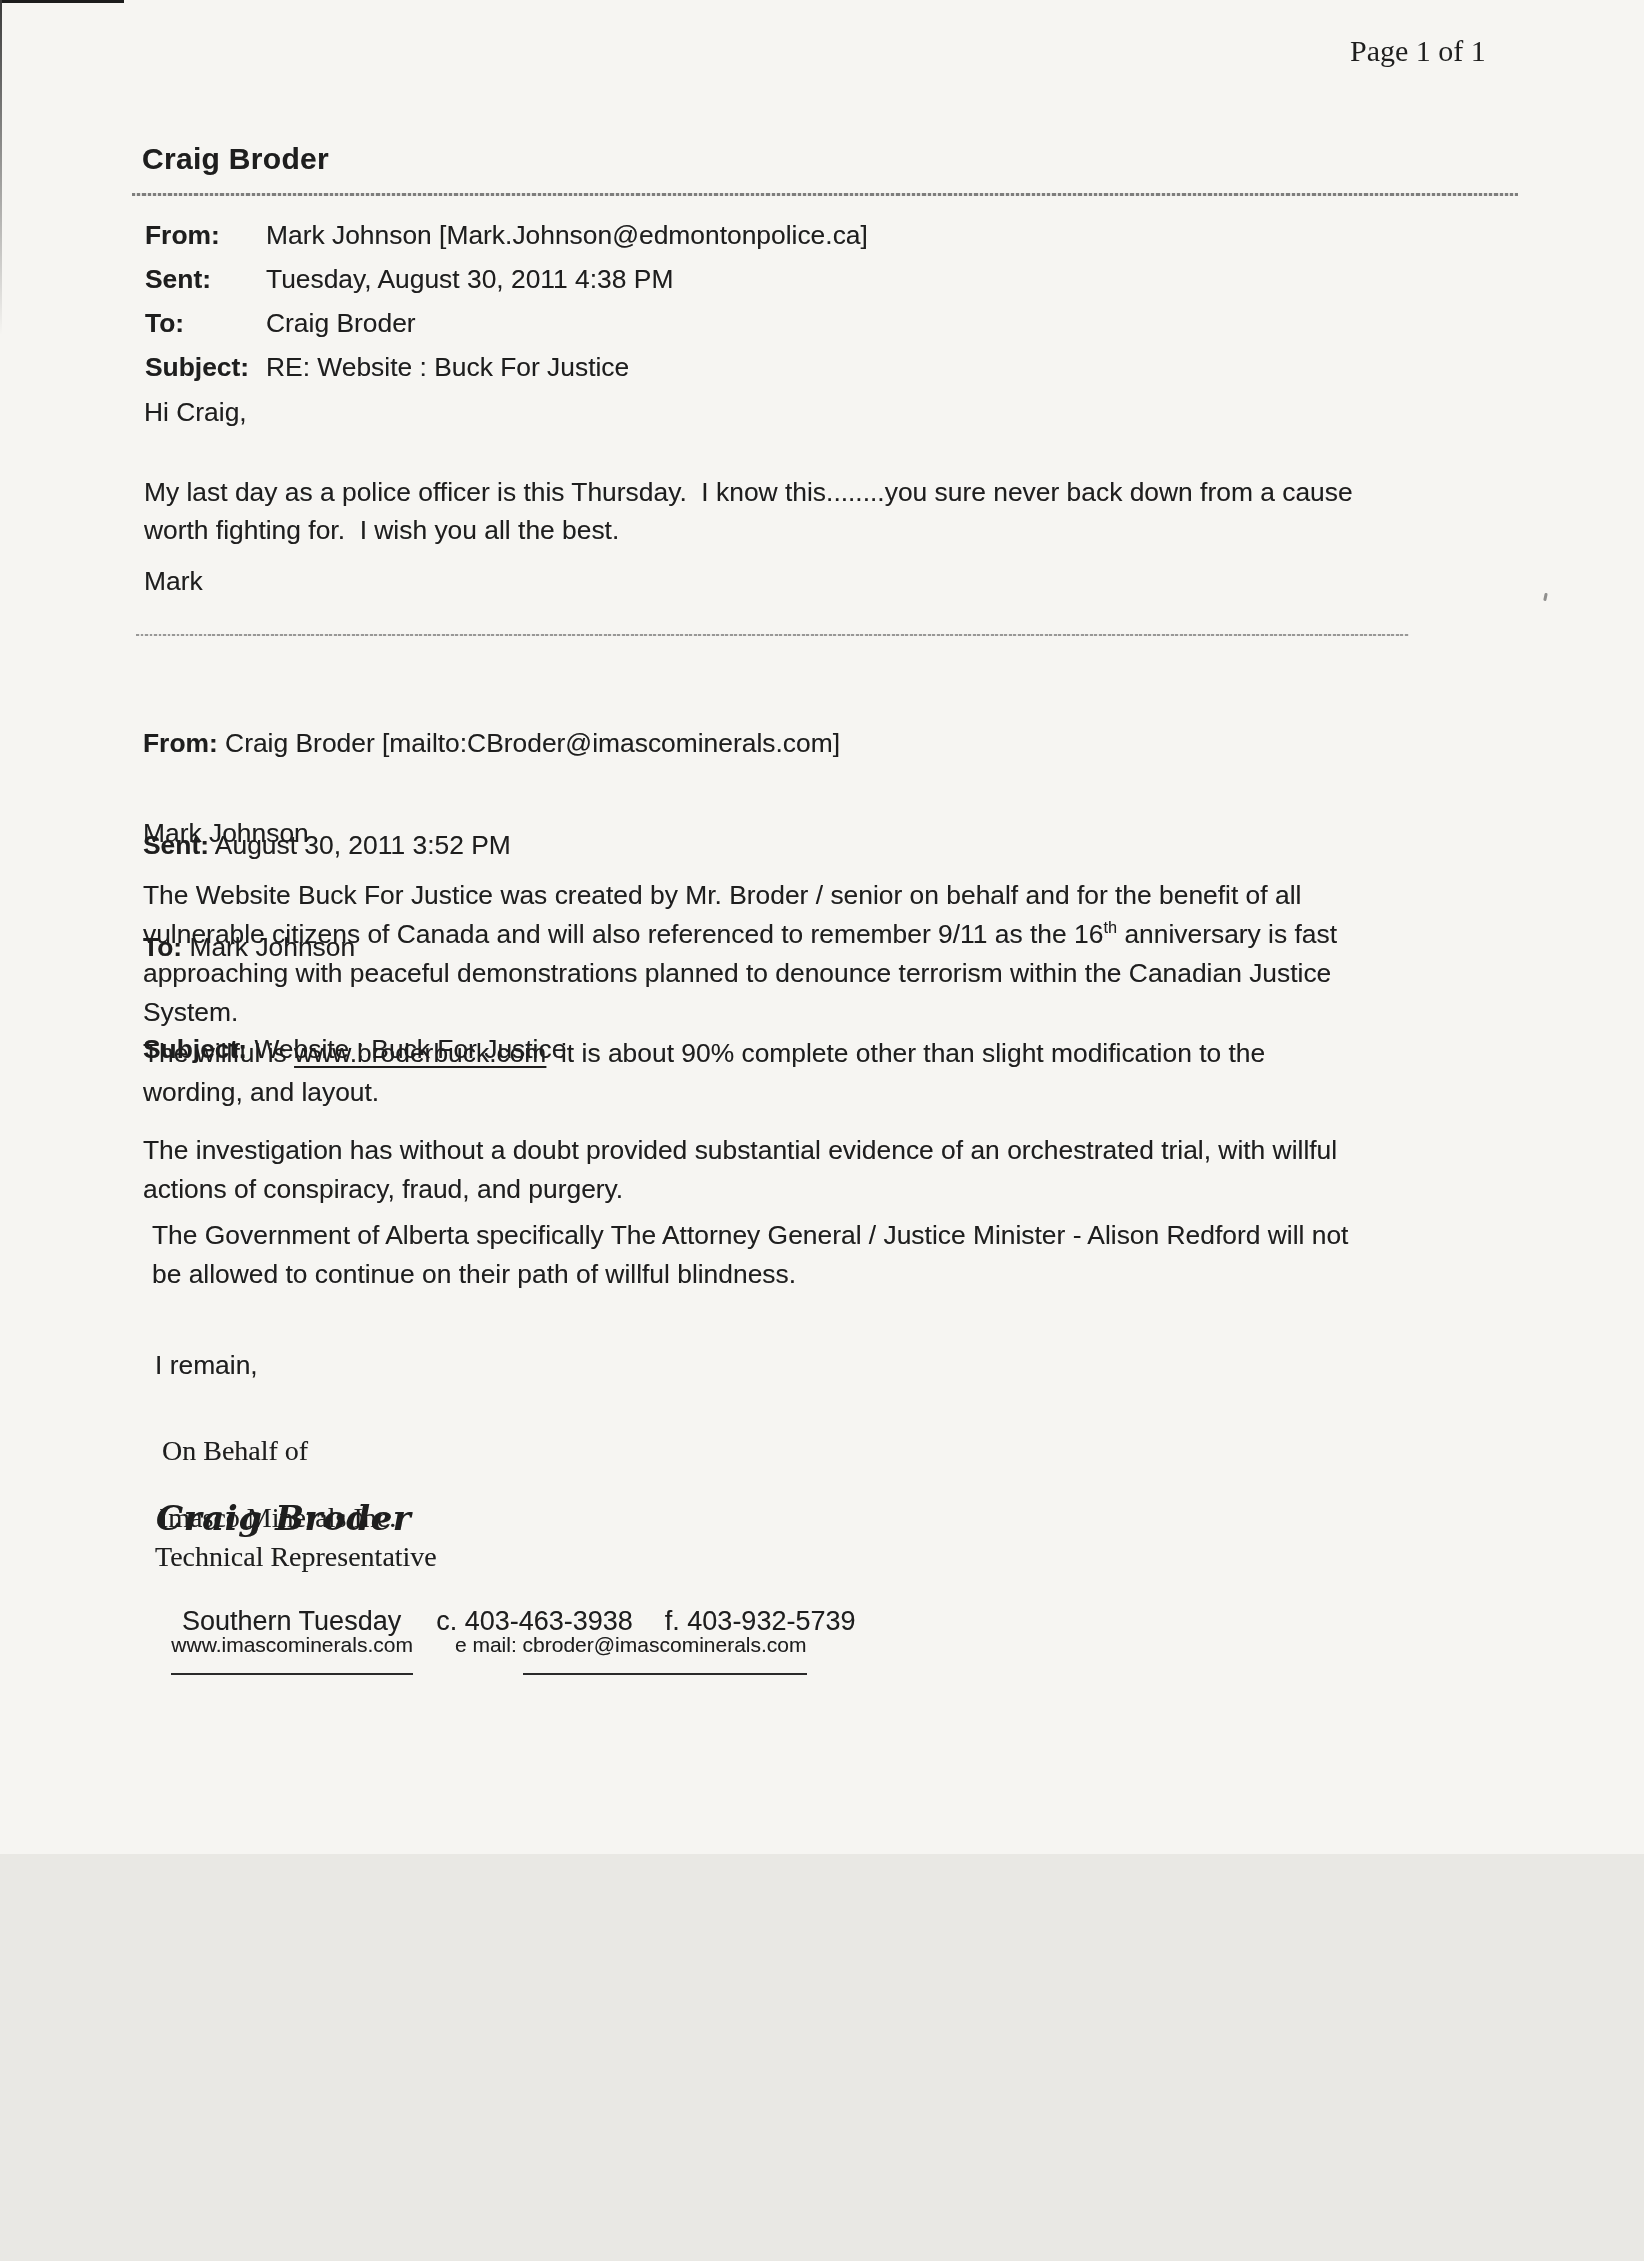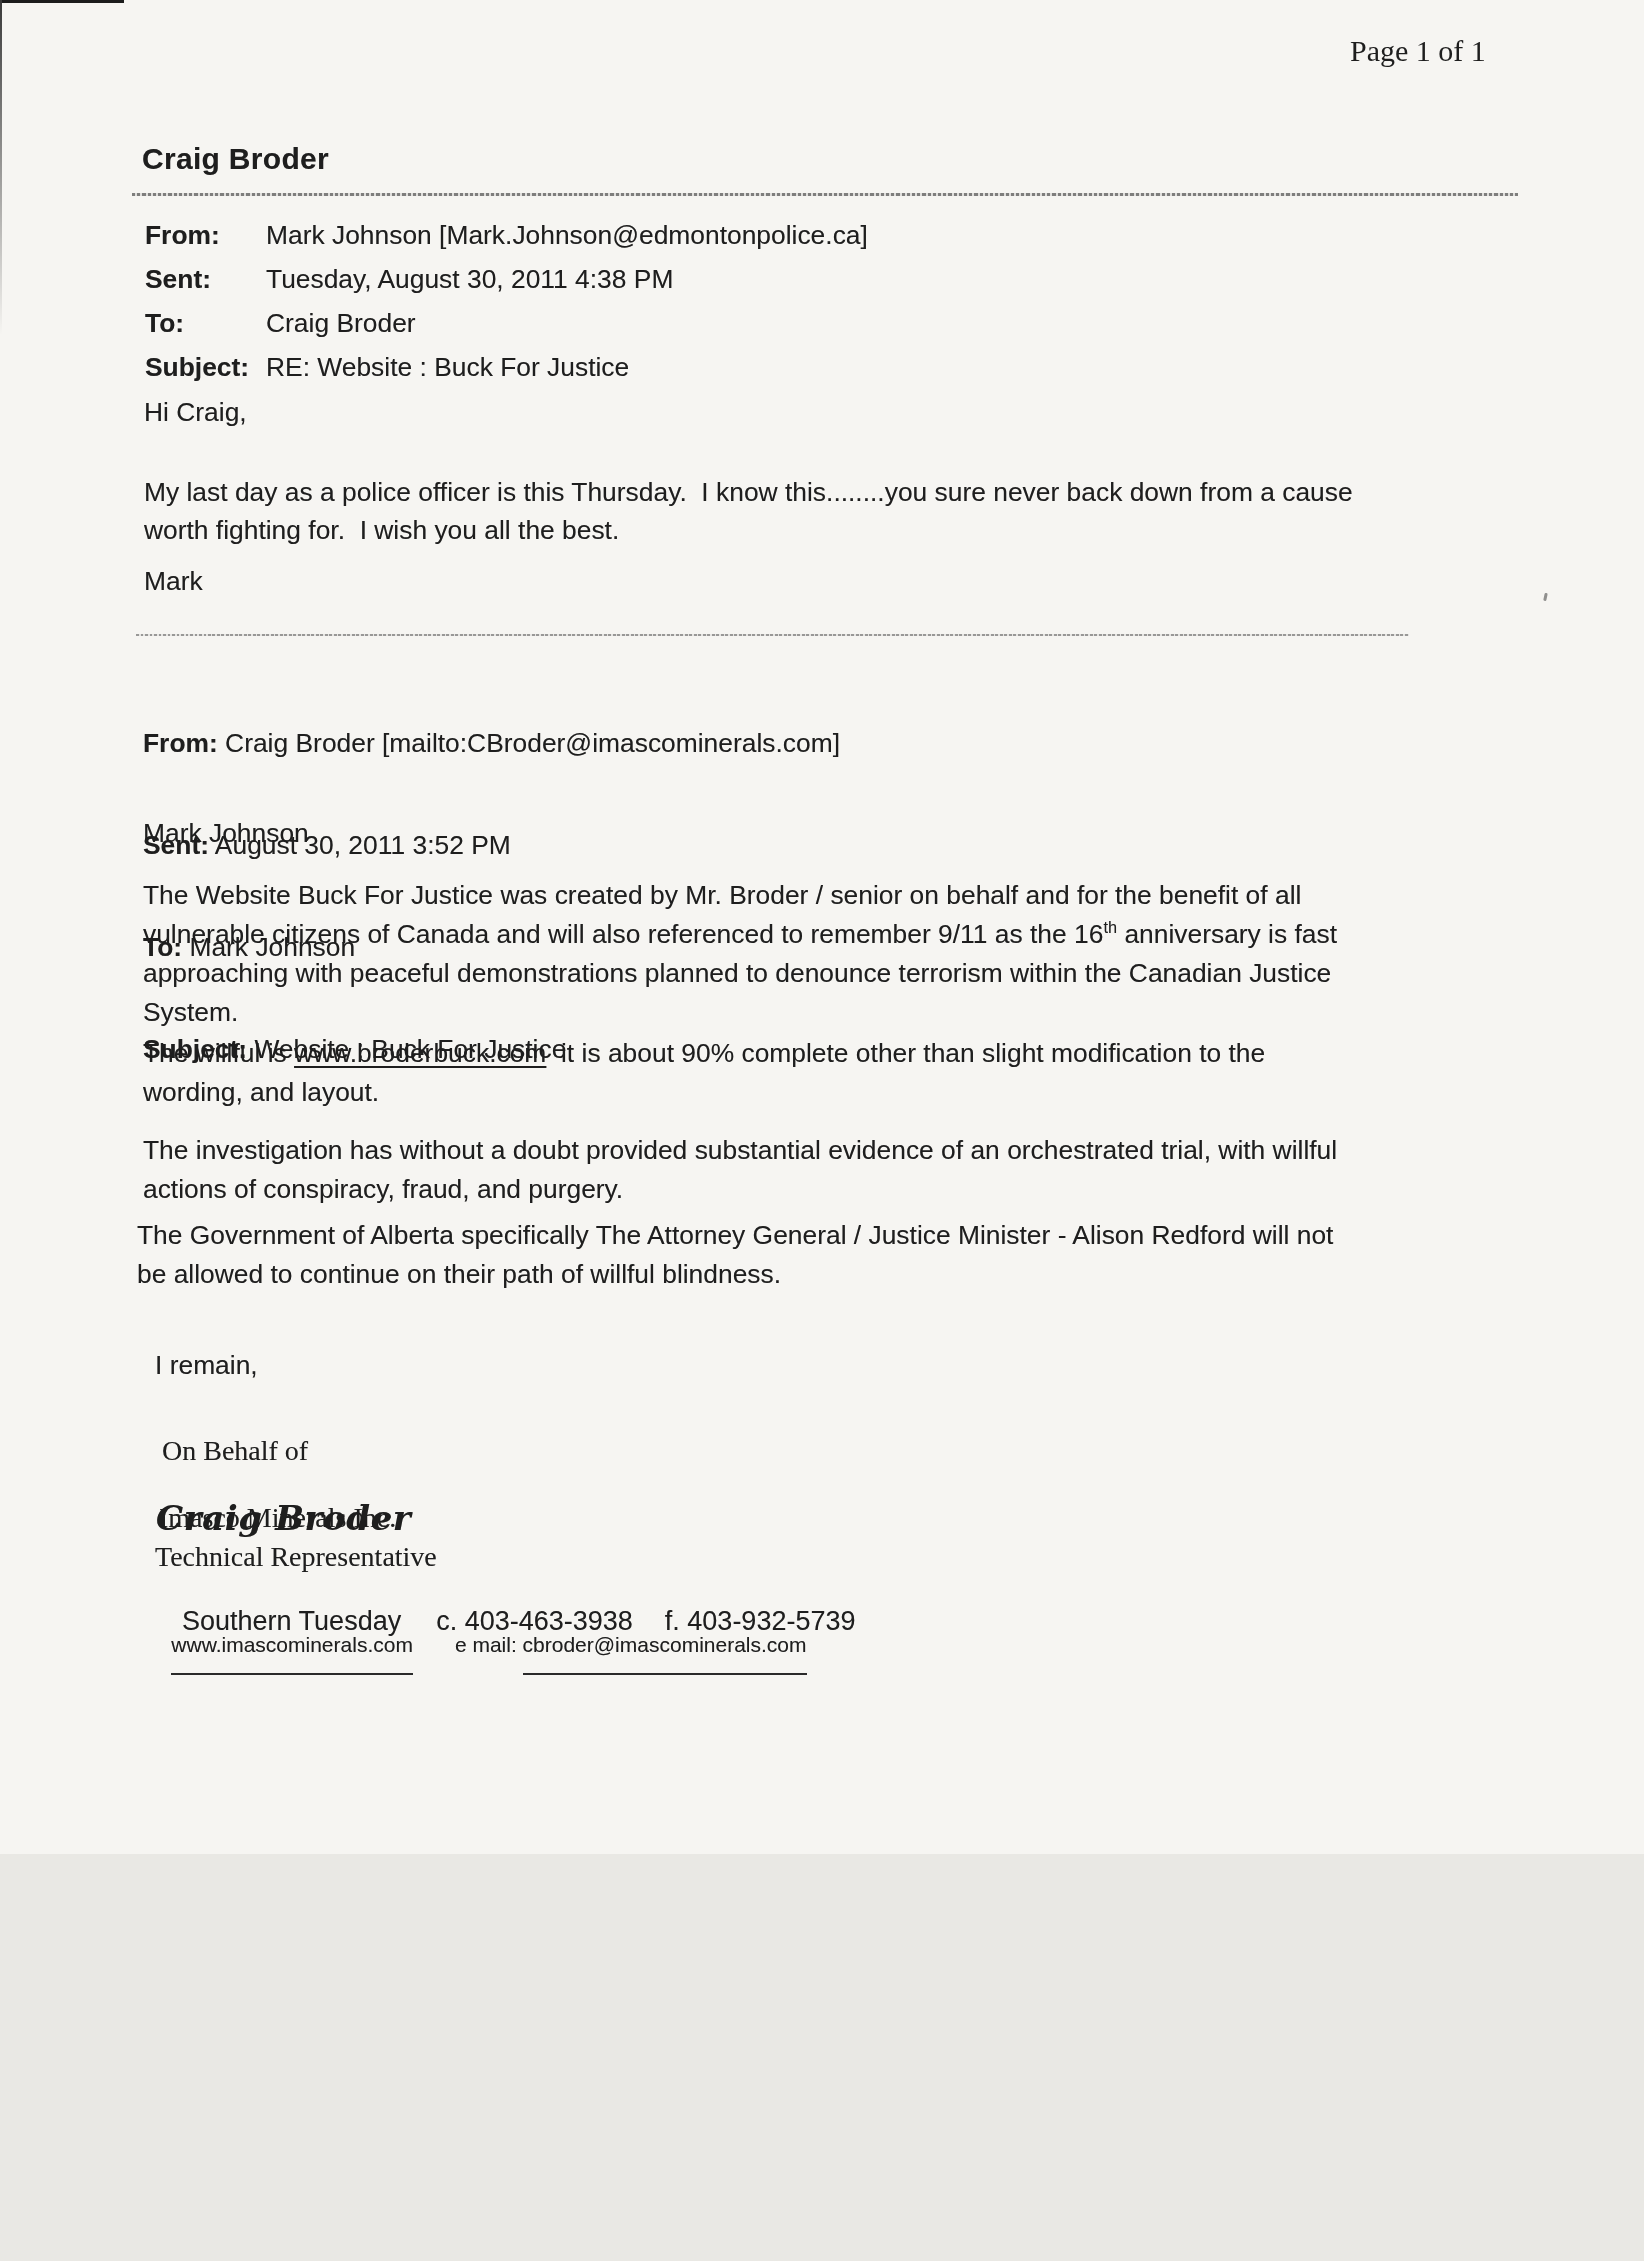--- a/index.html
+++ b/index.html
@@ -120,21 +120,21 @@
 vulnerable citizens of Canada and will also referenced to remember 9/11 as the 16</span><sup class="ord">th</sup><span> anniversary is fast
 approaching with peaceful demonstrations planned to denounce terrorism within the Canadian Justice
 System.</span></div>
 
   <div class="txt body-text lh60 soft" style="left:143px; top:1034px;"><span>The willful is </span><a class="doc-link">www.broderbuck.com</a><span>  it is about 90% complete other than slight modification to the
 wording, and layout.</span></div>
 
   <div class="txt body-text lh60 soft" style="left:143px; top:1131px;">The investigation has without a doubt provided substantial evidence of an orchestrated trial, with willful
 actions of conspiracy, fraud, and purgery.</div>
 
-  <div class="txt body-text lh60 soft" style="left:137px; top:1216px;">The Government of Alberta specifically The Attorney General / Justice Minister - Alison Redford will not
+  <div class="txt body-text lh60 soft" style="left:152px; top:1216px;">The Government of Alberta specifically The Attorney General / Justice Minister - Alison Redford will not
 be allowed to continue on their path of willful blindness.</div>
 
   <div class="txt body-text soft" style="left:143px; top:1346px;margin-left:12px;">I remain,</div>
 
   <div class="txt serif-line soft" style="left:162px; top:1435px;">On Behalf of</div>
   <div class="txt serif-line soft" style="left:159px; top:1502px;">Imasco Minerals Inc.</div>
   <div class="txt sig-name soft" style="left:156px; top:1498px;">Craig Broder</div>
   <div class="txt serif-line soft" style="left:155px; top:1541px;">Technical Representative</div>
 
   <div class="txt sig-phone soft" style="left:152px; top:1575px;">

